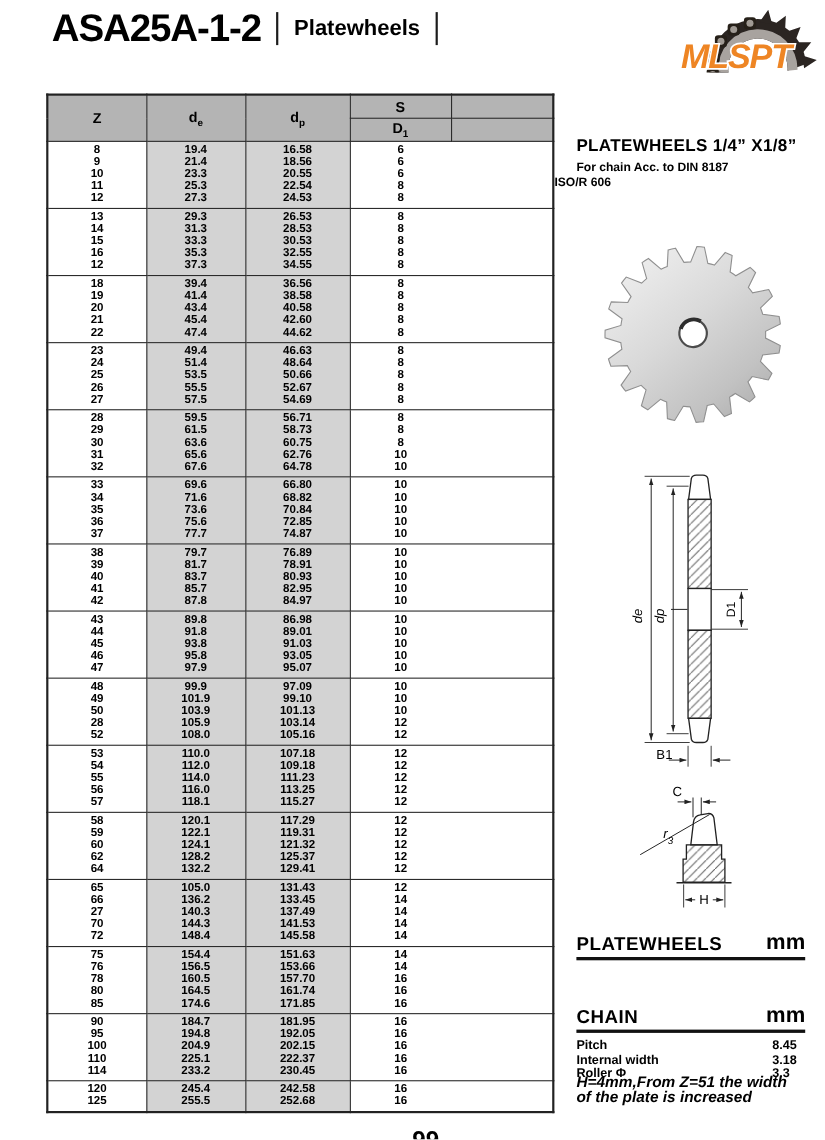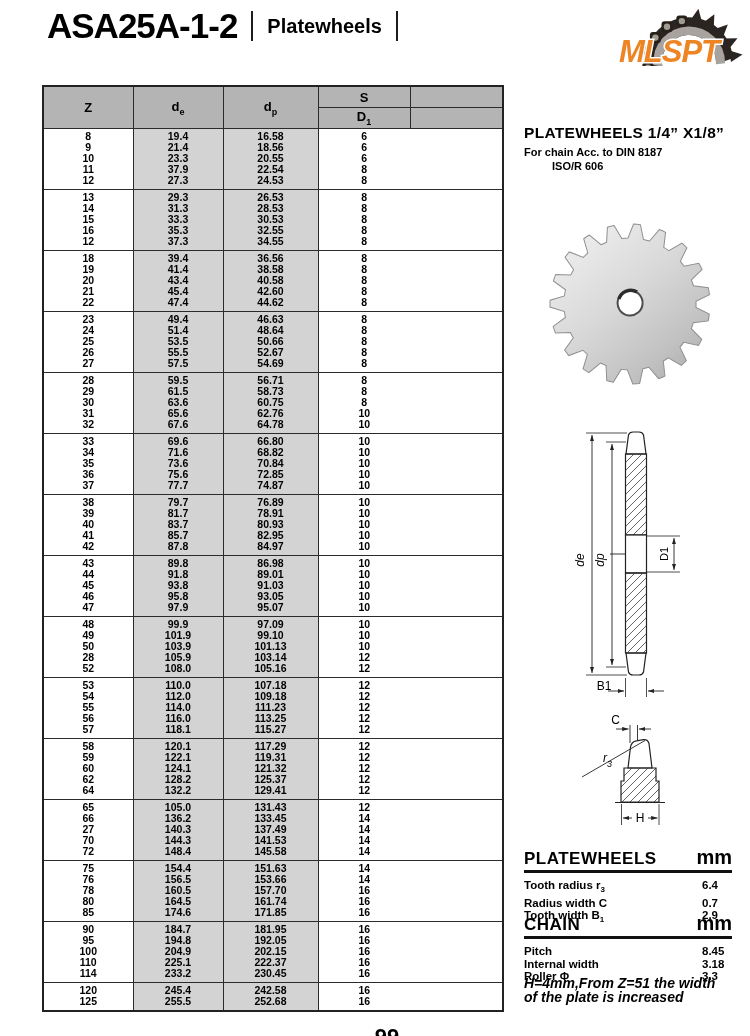--- a/index.html
+++ b/index.html
@@ -21,21 +21,21 @@
   #main-table tbody td{vertical-align:top;text-align:center;font-weight:bold;font-size:10.5px;
                        padding:2px 0 3px 0;}
   #main-table tbody td div{line-height:11px;}
   #main-table tbody .col-de,#main-table tbody .col-dp{background:#d3d3d3;}
   #main-table tbody .col-s{border-right:0;}
   #main-table tbody .col-empty{border-left:0;}
 
   
   .rp-heading{position:absolute;left:512px;top:124px;font-size:15.5px;font-weight:bold;letter-spacing:.3px;}
   .rp-sub1{position:absolute;left:512px;top:146px;font-size:11px;font-weight:bold;}
-  .rp-sub2{position:absolute;left:540px;top:160px;font-size:11px;font-weight:bold;}
+  .rp-sub2{position:absolute;left:492px;top:160px;font-size:11px;font-weight:bold;}
 
   
   .spec-block{position:absolute;left:512px;width:208px;}
   .spec-head{display:flex;justify-content:space-between;align-items:flex-end;
              border-bottom:3px solid #111;padding-bottom:1px;}
   .spec-head .spec-title{font-size:17px;font-weight:bold;letter-spacing:.5px;}
   .spec-head .spec-unit{font-size:20px;font-weight:bold;}
   .spec-rows{margin-top:6px;}
   .spec-row{display:flex;font-size:11.5px;font-weight:bold;line-height:12.5px;}
   .spec-row .spec-label{flex:1;}
@@ -111,21 +111,21 @@
             <div>8</div>
             <div>9</div>
             <div>10</div>
             <div>11</div>
             <div>12</div>
           </td>
           <td class="col-de">
             <div>19.4</div>
             <div>21.4</div>
             <div>23.3</div>
-            <div>37.9</div>
+            <div>25.3</div>
             <div>27.3</div>
           </td>
           <td class="col-dp">
             <div>16.58</div>
             <div>18.56</div>
             <div>20.55</div>
             <div>22.54</div>
             <div>24.53</div>
           </td>
           <td class="col-s">
@@ -650,34 +650,20 @@
     <line x1="62" y1="108" x2="53" y2="108" stroke="#222" stroke-width="0.9" marker-end="url(#arrB)"></line>
     <line x1="78" y1="108" x2="87.5" y2="108" stroke="#222" stroke-width="0.9" marker-end="url(#arrB)"></line>
     <text x="70" y="112" text-anchor="middle" font-size="12">H</text>
   </svg>
 
   <div class="spec-block" style="top:846px">
     <div class="spec-head">
       <span class="spec-title">PLATEWHEELS</span>
       <span class="spec-unit">mm</span>
     </div>
-    <div class="spec-rows" id="platewheels-rows">
-        <div class="spec-row">
-          <span class="spec-label">Tooth radius r<sub>3</sub></span>
-          <span class="spec-value">6.4</span>
-        </div>
-        <div class="spec-row">
-          <span class="spec-label">Radius width C</span>
-          <span class="spec-value">0.7</span>
-        </div>
-        <div class="spec-row">
-          <span class="spec-label">Tooth width B<sub>1</sub></span>
-          <span class="spec-value">2.9</span>
-        </div>
-      </div>
   </div>
 
   <div class="spec-block" style="top:912px">
     <div class="spec-head">
       <span class="spec-title">CHAIN</span>
       <span class="spec-unit">mm</span>
     </div>
     <div class="spec-rows" id="chain-rows">
         <div class="spec-row">
           <span class="spec-label">Pitch</span>

